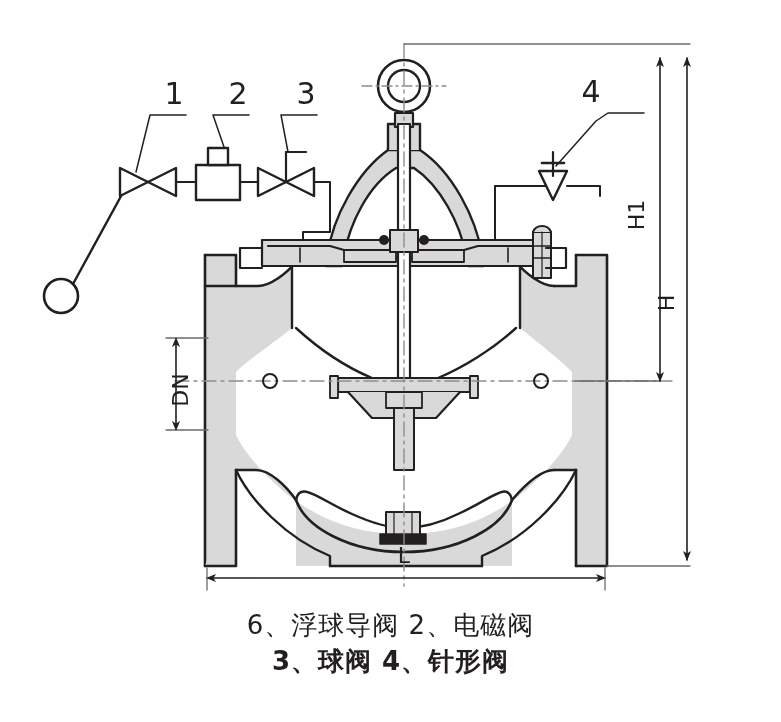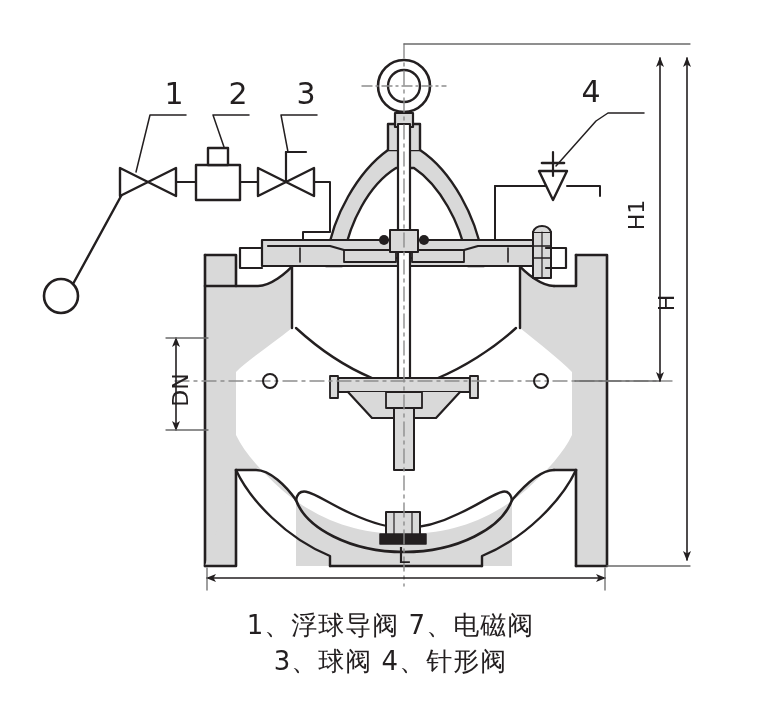--- a/index.html
+++ b/index.html
@@ -2,21 +2,21 @@
 <html><head>
 <meta charset="utf-8">
 <style>
   html,body{margin:0;padding:0;background:#ffffff;}
   body{width:781px;height:722px;font-family:"DejaVu Sans","Liberation Sans",sans-serif;overflow:hidden;}
   #stage{position:relative;width:781px;height:722px;}
   svg#drawing{position:absolute;left:0;top:0;width:781px;height:722px;display:block;}
   .caption{position:absolute;left:0;width:781px;text-align:center;color:#231f20;
            font-family:"DejaVu Sans","Liberation Sans",sans-serif;font-size:26px;letter-spacing:1px;}
   .cap1{top:608px;}
-  .cap2{top:644px;}
+  .cap2{top:644px;font-weight:bold;}
 </style>
 </head>
 <body>
 
 <div id="stage">
 
   <svg id="drawing" viewBox="0 0 781 722">
     <defs>
       <marker id="ah" markerWidth="10" markerHeight="8" refX="9" refY="4" orient="auto" markerUnits="userSpaceOnUse">
         <path d="M0,0 L10,4 L0,8 L2.5,4 Z" fill="#231f20"></path>
@@ -220,16 +220,16 @@
     </g>
 
     <g fill="#231f20" font-family="DejaVu Sans, Liberation Sans, sans-serif" font-size="30">
       <text x="174" y="104" text-anchor="middle">1</text>
       <text x="238" y="104" text-anchor="middle">2</text>
       <text x="306" y="104" text-anchor="middle">3</text>
       <text x="591" y="102" text-anchor="middle">4</text>
     </g>
   </svg>
 
-  <div class="caption cap1">1、浮球导阀 7、电磁阀</div>
+  <div class="caption cap1">6、浮球导阀 2、电磁阀</div>
   <div class="caption cap2">3、球阀 4、针形阀</div>
 
 </div>
 
 </body></html>

